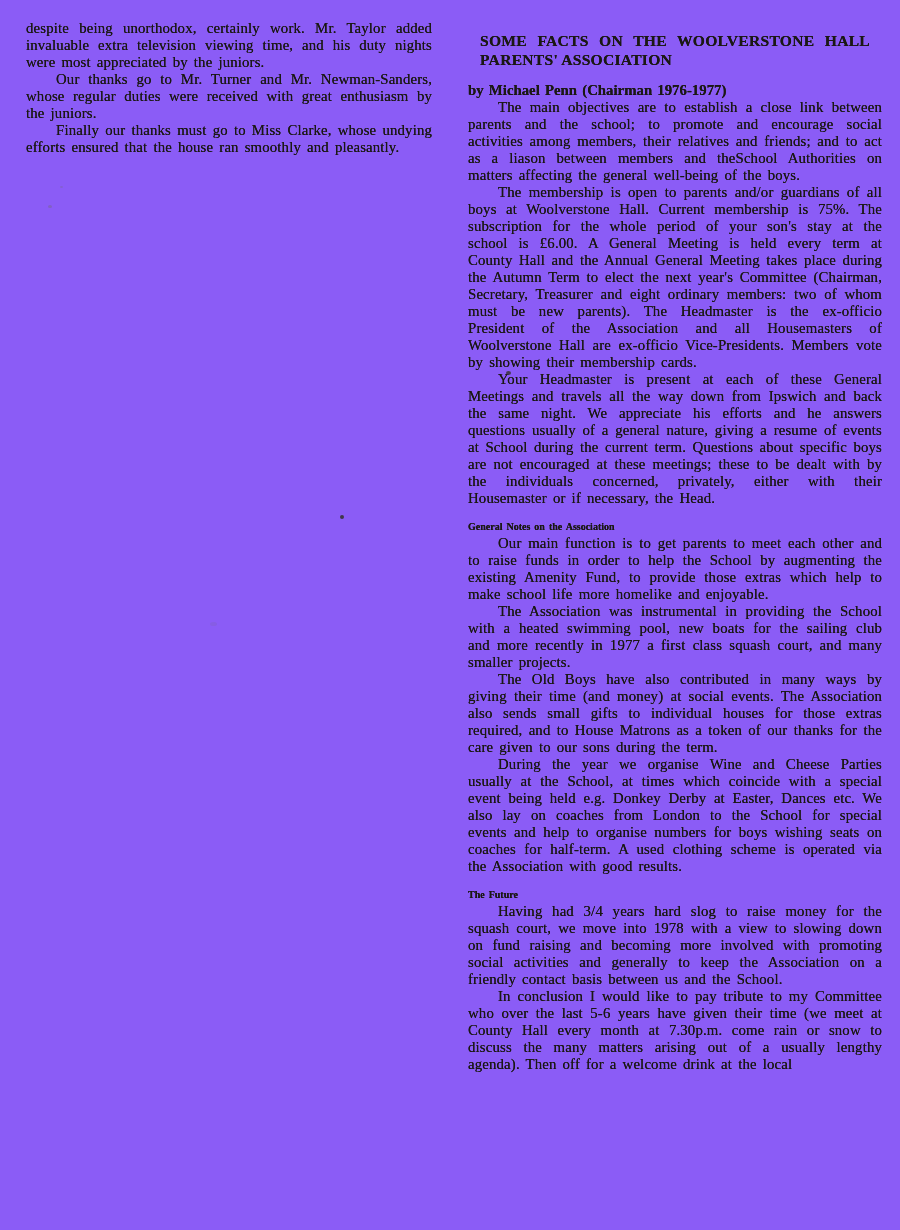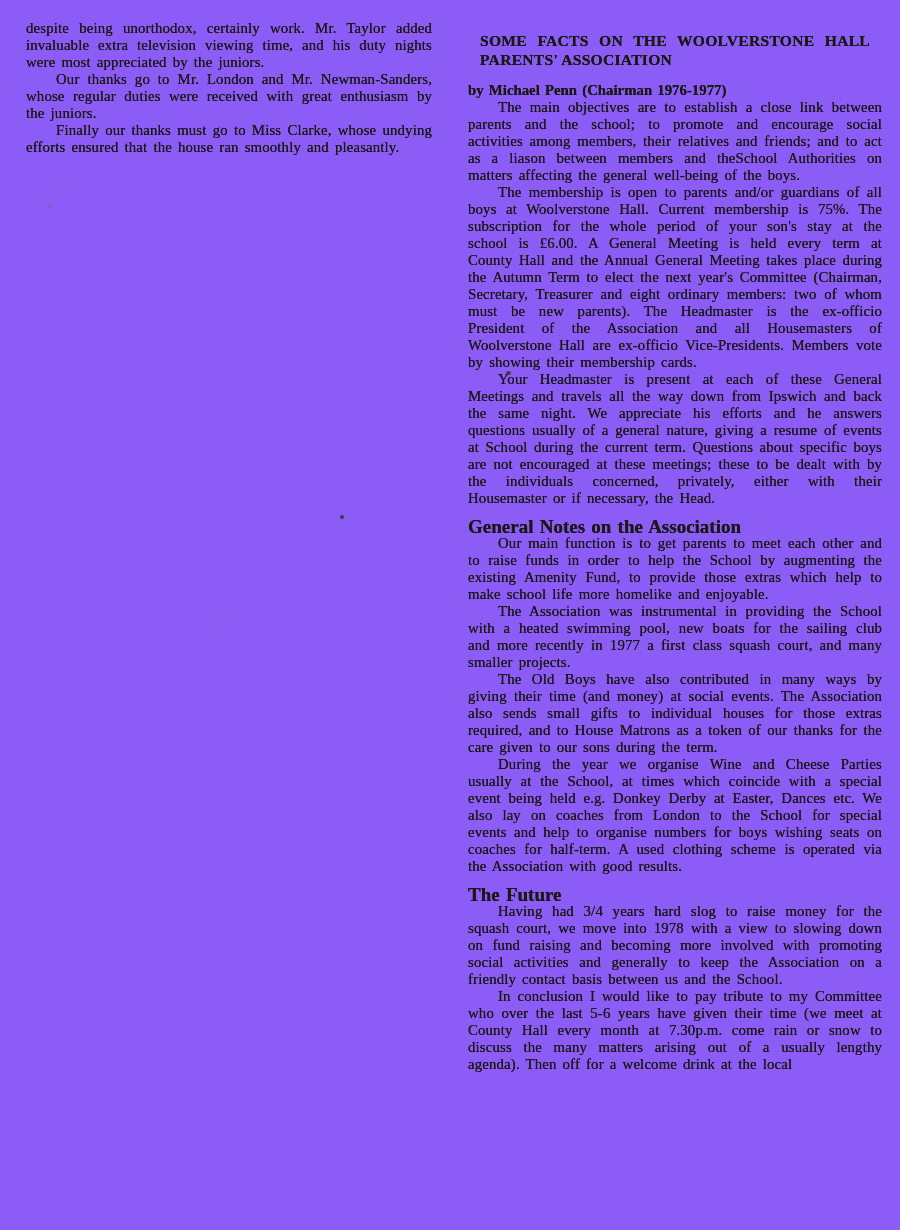--- a/index.html
+++ b/index.html
@@ -70,41 +70,41 @@
   .byline {
     margin: 0;
     font-size: 14.8px;
     font-weight: bold;
     line-height: 18px;
     word-spacing: 1.5px;
     text-shadow: 0 0 0.4px currentColor;
   }
   .subhead {
     margin: 11px 0 0 0;
-    font-size: 19px;
+    font-size: 10px;
     font-weight: bold;
     line-height: 17px;
     word-spacing: 1.5px;
     text-shadow: 0 0 0.4px currentColor;
   }
 
   .speck {
     position: absolute;
     border-radius: 50%;
     background: #6f6b64;
   }
 </style>
 </head>
 <body>
 
 <div class="page">
 
   <div class="col col-left">
     <p class="para no-indent">despite being unorthodox, certainly work. Mr. Taylor added invaluable extra television viewing time, and his duty nights were most appreciated by the juniors.</p>
-    <p class="para">Our thanks go to Mr. London and Mr. Newman-Sanders, whose regular duties were received with great enthusiasm by the juniors.</p>
+    <p class="para">Our thanks go to Mr. Turner and Mr. Newman-Sanders, whose regular duties were received with great enthusiasm by the juniors.</p>
     <p class="para">Finally our thanks must go to Miss Clarke, whose undying efforts ensured that the house ran smoothly and pleasantly.</p>
   </div>
 
   <div class="col col-right">
     <h2 class="article-title">
       <span class="title-line1" style="display:block">SOME FACTS ON THE WOOLVERSTONE HALL</span>
       <span style="display:block">PARENTS' ASSOCIATION</span>
     </h2>
     <p class="byline">by Michael Penn (Chairman 1976-1977)</p>
 

